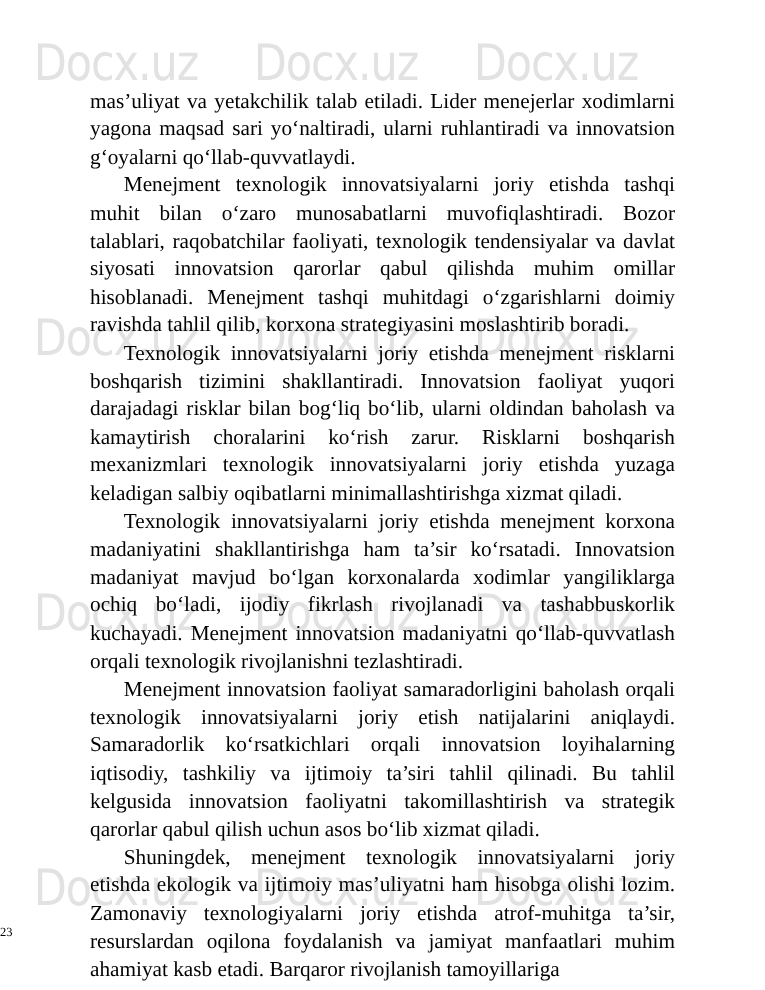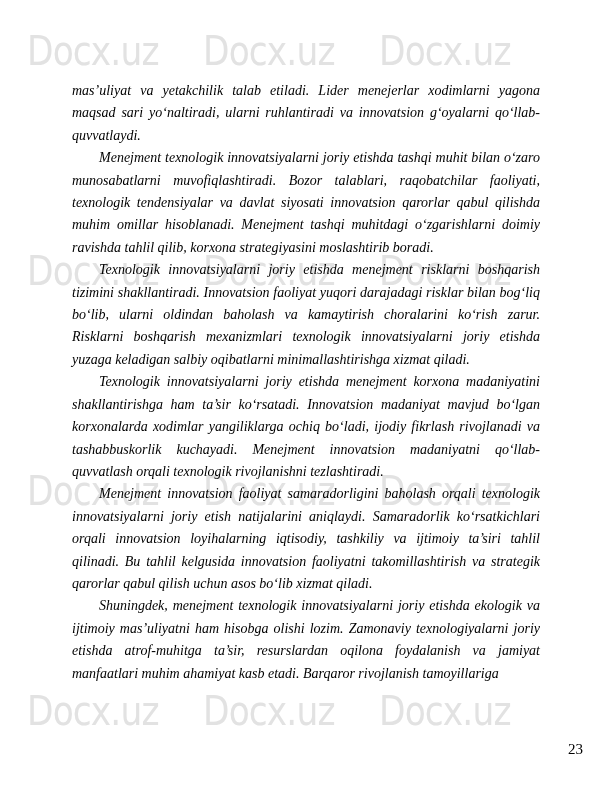--- a/index.html
+++ b/index.html
@@ -13,44 +13,43 @@
       letter-spacing: -1px;
       color: #e2e2e2;
       line-height: 1;
       transform: scaleX(0.86);
       transform-origin: left top;
       white-space: nowrap;
     }
     .body-text {
       position: absolute;
       left: 72px;
-      top: 80px;
+      top: 70px;
       width: 468px;
       z-index: 1;
       font-family: "Liberation Serif", serif;
-      font-size: 14px;
+      font-size: 17px;
       line-height: 22.4px;
       color: #000000;
-      font-style: italic;
     }
     .para {
       margin: 0;
       text-align: justify;
       text-indent: 27px;
     }
     .para.continued { text-indent: 0; }
     .page-number {
       position: absolute;
       left: 0;
       width: 583px;
       top: 741px;
-      text-align: right;
+      text-align: left;
       z-index: 1;
       font-family: "Liberation Serif", serif;
-      font-size: 15px;
+      font-size: 10px;
       color: #000000;
     }
   </style>
 </head>
 <body>
 
 <div class="page">
 
   <div class="watermark-layer">
     <span class="wm" style="left:27px; top:31px;">Docx.uz</span>

